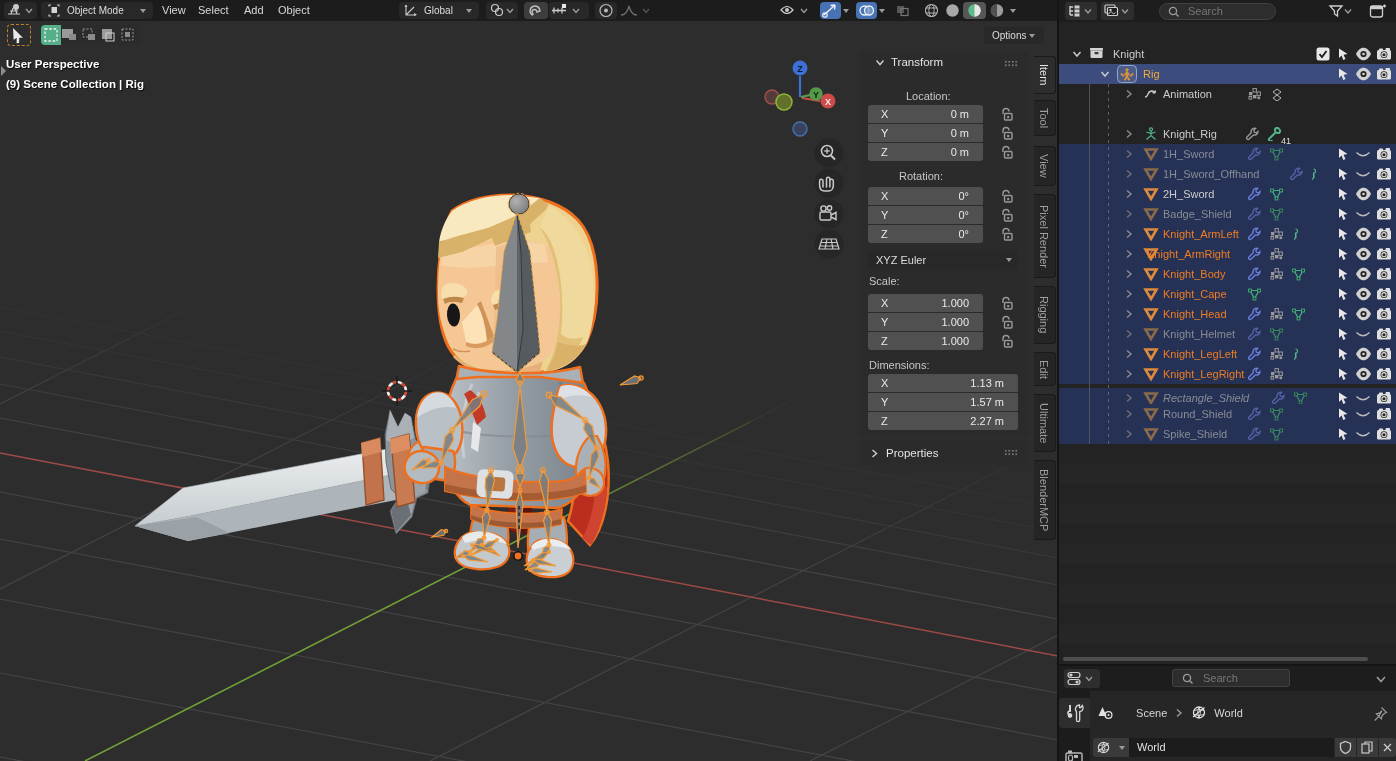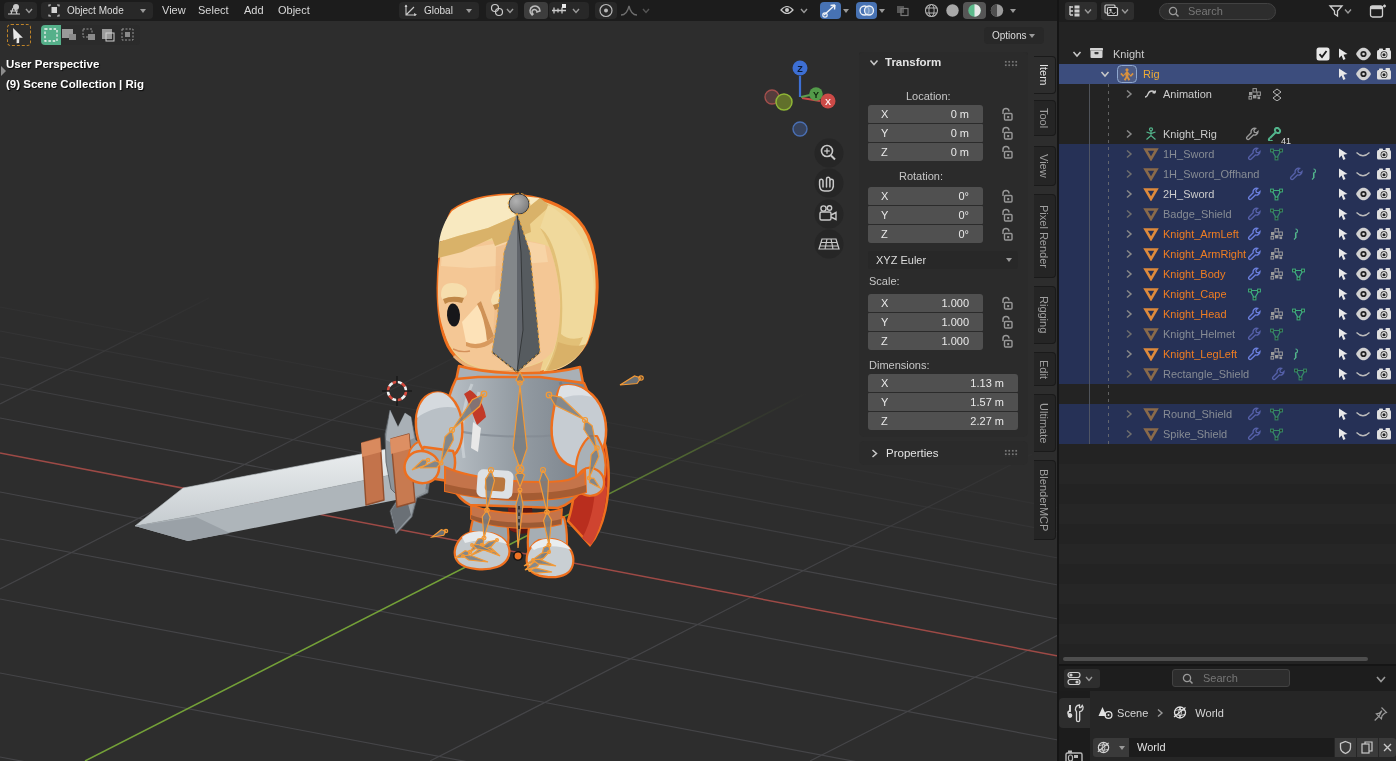--- a/index.html
+++ b/index.html
@@ -436,21 +436,21 @@
     <div class="abs" style="left:6px;top:58px;color:#ffffff;font-size:11.5px;font-weight:bold;text-shadow:1px 1px 1px rgba(0,0,0,0.8);">User Perspective</div>
     <div class="abs" style="left:6px;top:78px;color:#ffffff;font-size:11.5px;font-weight:bold;text-shadow:1px 1px 1px rgba(0,0,0,0.8);">(9) Scene Collection | Rig</div>
     <svg class="abs" style="left:0;top:64px;" width="7" height="14" viewBox="0 0 7 14">
         <path d="M1 2 L6 7 L1 12 Z" fill="#8d8d8d"></path>
       </svg>
 
     <div class="hbtn" style="left:984px;top:27px;width:60px;padding-left:8px;">Options <span class="chev"></span></div>
 
     <div id="npanel" class="abs">
         <div style="position:absolute;left:0;top:-0.5px;width:169px;height:385px;background:#2b2b2b;border-radius:5px;"></div>
-        <div style="position:absolute;left:9px;top:4px;color:#e3e3e3;font-size:11.5px;font-weight:bold;"><svg width="12" height="11" viewBox="0 0 12 11" style="vertical-align:-2px;margin-right:5px;">
+        <div style="position:absolute;left:15px;top:4px;color:#e3e3e3;font-size:11.5px;"><svg width="12" height="11" viewBox="0 0 12 11" style="vertical-align:-2px;margin-right:5px;">
             <path d="M2.5 3.5 l3.5 4 3.5 -4" fill="none" stroke="#c9c9c9" stroke-width="1.5"></path>
           </svg>Transform</div>
         <div style="position:absolute;right:10px;top:8px;width:14px;height:8px;background-image:radial-gradient(circle, #777 0.9px, transparent 1px);background-size:3.5px 3.5px;"></div>
         <div class="plabel" style="top:38px;padding-left:37px;">Location:</div>
         <div class="pfield" style="top:53px;width:115px;border-radius:3px 3px 1px 1px;">
           <span class="ax">X</span>
           <span class="val">0 m</span>
         </div>
         <div class="lock" style="top:54px;"><svg width="15" height="16" viewBox="0 0 15 16">
             <path d="M4 8 v-2.5 a3 3 0 0 1 6 0" fill="none" stroke="#999" stroke-width="1.4"></path>
@@ -846,21 +846,21 @@
             <circle cx="8" cy="7.7" r="2.1" fill="none" stroke="#e0e0e0" stroke-width="1.1"></circle>
           </svg></span>
       </div>
       <div class="orow sel1" style="top:244px;">
         <span style="position:absolute;left:64px;top:3px;"><svg width="12" height="14" viewBox="0 0 12 14">
             <path d="M4 3.5 l4 3.5 -4 3.5" fill="none" stroke="#8a8a8a" stroke-width="1.5"></path>
           </svg></span>
         <span style="position:absolute;left:84px;top:3px;"><svg width="16" height="14" viewBox="0 0 16 14">
             <path d="M2.5 2.5 h11 l-5.5 9.5 Z" fill="none" stroke="#de8a3c" stroke-width="2.6"></path>
           </svg></span>
-        <span class="nm org" style="left:104px;">Knight_ArmRight</span>
+        <span class="nm org" style="left:88px;">Knight_ArmRight</span>
         <span style="position:absolute;left:188px;top:3px;"><svg width="15" height="14" viewBox="0 0 15 14">
             <path d="M13 4.5 a3.6 3.6 0 0 1 -4.6 3.4 l-4.2 4.2 a1.55 1.55 0 0 1 -2.2 -2.2 l4.2 -4.2 a3.6 3.6 0 0 1 4.5 -4.4 l-1.8 1.8 l0.5 2.2 l2.2 0.5 Z" fill="none" stroke="#6b7fdd" stroke-width="1.35"></path>
           </svg></span>
         <span style="position:absolute;left:210px;top:3px;"><svg width="15" height="14" viewBox="0 0 15 14">
             <rect x="2" y="5" width="3.4" height="3.4" fill="#9a9a9a"></rect>
             <rect x="6" y="8" width="3.4" height="3.4" fill="#9a9a9a"></rect>
             <rect x="6" y="1.6" width="3.4" height="3.4" fill="none" stroke="#9a9a9a"></rect>
             <rect x="10" y="5" width="3.4" height="3.4" fill="none" stroke="#9a9a9a"></rect>
             <rect x="2" y="9.5" width="2.6" height="2.6" fill="none" stroke="#9a9a9a"></rect>
             <rect x="10.5" y="9.5" width="2.6" height="2.6" fill="#9a9a9a"></rect>
@@ -1090,21 +1090,21 @@
             <circle cx="8.5" cy="7" r="1.3" fill="#d2d2d2"></circle>
           </svg></span>
         <span style="position:absolute;left:317px;top:3px;"><svg width="16" height="14" viewBox="0 0 16 14">
             <rect x="1" y="3" width="14" height="9.5" rx="1.5" fill="#e0e0e0"></rect>
             <rect x="3" y="1.4" width="4" height="2" rx="0.7" fill="#e0e0e0"></rect>
             <rect x="9.5" y="0.9" width="4.5" height="2.5" rx="0.8" fill="#e0e0e0"></rect>
             <circle cx="8" cy="7.7" r="3.4" fill="#232323"></circle>
             <circle cx="8" cy="7.7" r="2.1" fill="none" stroke="#e0e0e0" stroke-width="1.1"></circle>
           </svg></span>
       </div>
-      <div class="orow sel1" style="top:364px;">
+      <div class="orow sel1" style="top:388px;font-style:italic;">
         <span style="position:absolute;left:64px;top:3px;"><svg width="12" height="14" viewBox="0 0 12 14">
             <path d="M4 3.5 l4 3.5 -4 3.5" fill="none" stroke="#6f6f6f" stroke-width="1.5"></path>
           </svg></span>
         <span style="position:absolute;left:84px;top:3px;"><svg width="16" height="14" viewBox="0 0 16 14">
             <path d="M2.5 2.5 h11 l-5.5 9.5 Z" fill="none" stroke="#8a6a4a" stroke-width="2.6"></path>
           </svg></span>
         <span class="nm dim" style="left:104px;">Rectangle_Shield</span>
         <span style="position:absolute;left:212px;top:3px;"><svg width="15" height="14" viewBox="0 0 15 14">
             <path d="M13 4.5 a3.6 3.6 0 0 1 -4.6 3.4 l-4.2 4.2 a1.55 1.55 0 0 1 -2.2 -2.2 l4.2 -4.2 a3.6 3.6 0 0 1 4.5 -4.4 l-1.8 1.8 l0.5 2.2 l2.2 0.5 Z" fill="none" stroke="#5560a8" stroke-width="1.35"></path>
           </svg></span>
@@ -1225,21 +1225,21 @@
       <svg width="22" height="16" viewBox="0 0 22 16" style="position:absolute;left:5px;top:84px;">
         <rect x="2" y="3" width="16" height="11" rx="1.5" fill="none" stroke="#b9b9b9" stroke-width="1.4"></rect>
         <rect x="4" y="0.5" width="4" height="2.5" fill="#b9b9b9"></rect>
         <rect x="10" y="5" width="4" height="3" fill="#b9b9b9"></rect>
         <rect x="4.5" y="5" width="4" height="6" rx="2" fill="none" stroke="#b9b9b9" stroke-width="1.2"></rect>
       </svg>
       <div style="position:absolute;left:38px;top:39px;height:16px;color:#d6d6d6;font-size:11px;line-height:16px;white-space:nowrap;"><svg width="17" height="15" viewBox="0 0 17 15" style="vertical-align:-3px;">
           <path d="M5.5 2 L9.5 11 H1.5 Z" fill="#e2e2e2"></path>
           <circle cx="11.5" cy="10" r="3.4" fill="none" stroke="#e2e2e2" stroke-width="1.3"></circle>
           <circle cx="11.5" cy="10" r="1" fill="#e2e2e2"></circle>
-        </svg> <span style="margin-left:0;text-align:center;">Scene</span><svg width="10" height="10" viewBox="0 0 10 10" style="margin:0 7px;vertical-align:-1px;">
+        </svg> <span style="margin-left:19px;text-align:center;">Scene</span><svg width="10" height="10" viewBox="0 0 10 10" style="margin:0 7px;vertical-align:-1px;">
           <path d="M3 1.5 l4 3.5 -4 3.5" fill="none" stroke="#9a9a9a" stroke-width="1.4"></path>
         </svg><svg width="16" height="15" viewBox="0 0 16 15" style="vertical-align:-3px;">
           <circle cx="8" cy="7.5" r="5.5" fill="none" stroke="#e2e2e2" stroke-width="1.3"></circle>
           <path d="M3 5.5 q5 -2 10 0 M3 9.5 q5 2 10 0 M8 2 q-3 5.5 0 11 M8 2 q3 5.5 0 11" fill="none" stroke="#e2e2e2" stroke-width="0.9"></path>
           <line x1="2" y1="12" x2="13.5" y2="2.5" stroke="#e2e2e2" stroke-width="1.2"></line>
         </svg> <span style="margin-left:4px;">World</span></div>
       <svg width="15" height="15" viewBox="0 0 15 15" style="position:absolute;right:8px;top:40px;">
         <path d="M8.5 1.5 l5 5 l-2 0.8 l-2.5 2.5 l-0.6 3 l-2.5 -2.5 l-4.2 4.2 m4.2 -4.2 l-2.5 -2.5 l3 -0.6 l2.5 -2.5 Z" fill="none" stroke="#9a9a9a" stroke-width="1.2"></path>
       </svg>
       <div style="position:absolute;left:34px;top:72px;width:303px;height:19px;">

